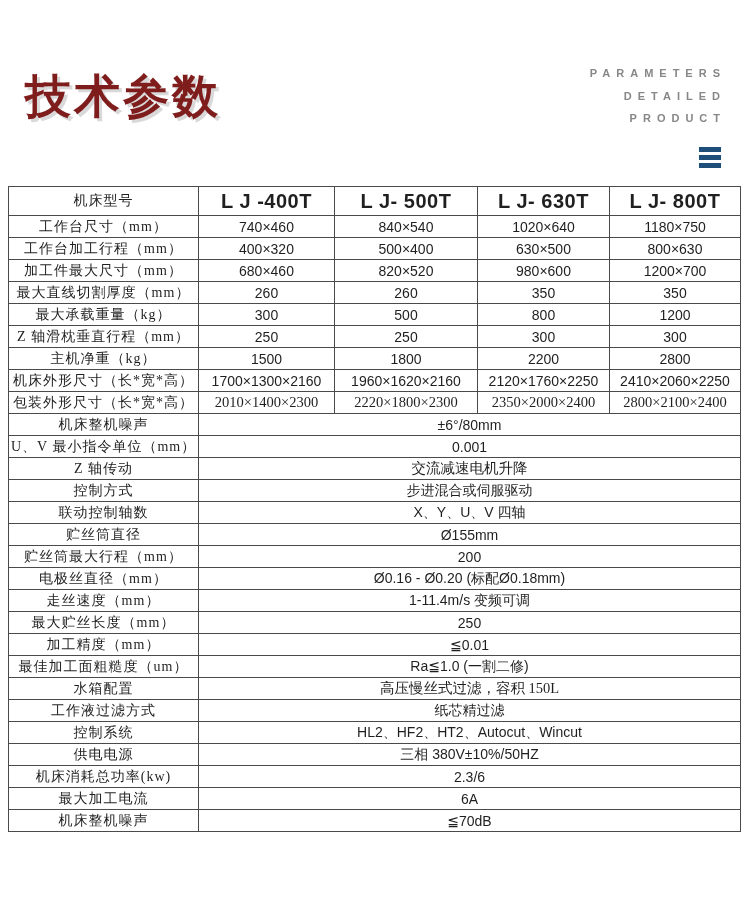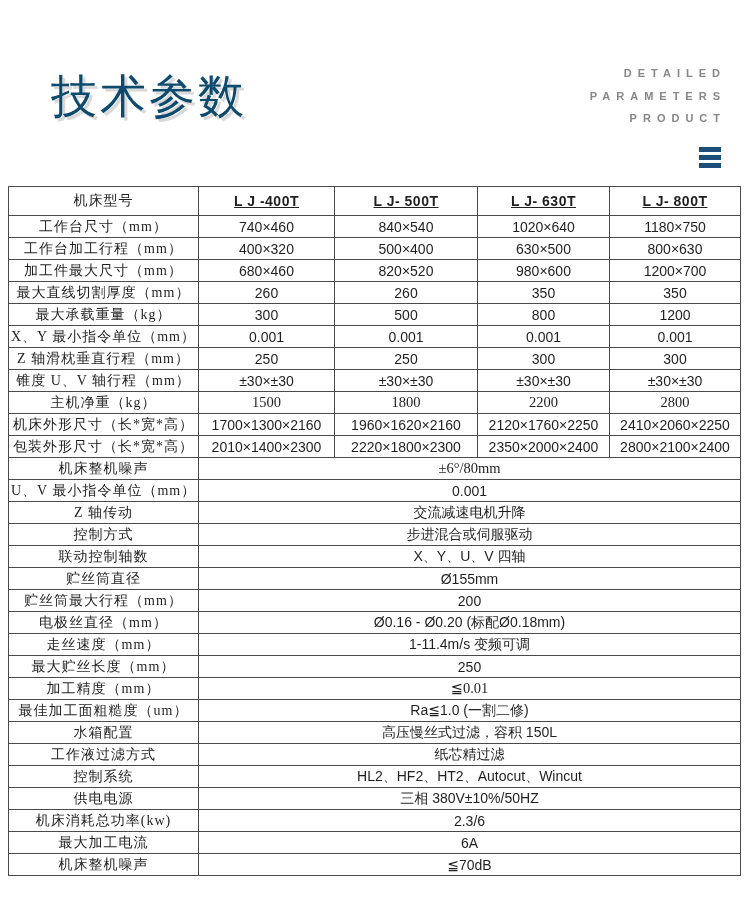--- a/index.html
+++ b/index.html
@@ -10,26 +10,25 @@
     width: 750px;
     height: 907px;
     background: #ffffff;
     overflow: hidden;
   }
   .title {
     position: absolute;
     left: 25px;
     top: 66px;
     font-size: 46px;
-    font-weight: normal;
-    color: #0c4a6e;
+    font-weight: bold;
+    color: #7f1d1d;
     letter-spacing: 3px;
     text-shadow: 3px 3px 0 #d9d9d9;
     font-family: "Liberation Sans", sans-serif;
-    margin-left: 26px;
   }
   .subtitle {
     position: absolute;
     right: 24px;
     top: 62px;
     text-align: right;
     color: #878787;
     font-size: 11px;
     font-weight: 600;
     letter-spacing: 6px;
@@ -68,46 +67,45 @@
     white-space: nowrap;
   }
   thead tr { height: 29px; }
   tbody tr { height: 22px; }
   td.label {
     font-size: 14px;
     letter-spacing: 1px;
     font-family: "Liberation Serif", serif;
   }
   td.model {
-    font-size: 14px;
+    font-size: 20px;
     font-weight: bold;
     letter-spacing: 0.5px;
-    text-decoration: underline;
   }
   td.value {
     font-size: 14px;
   }
   
   tbody tr:nth-child(9) td.value,
   tbody tr:nth-child(12) td.value,
   tbody tr:nth-child(22) td.value {
     font-family: "Liberation Serif", serif;
     font-size: 14.5px;
   }
 </style>
 </head>
 <body>
 
 <div class="page">
 
   <div class="title">技术参数</div>
 
   <div class="subtitle">
+    <div>PARAMETERS</div>
     <div>DETAILED</div>
-    <div>PARAMETERS</div>
     <div>PRODUCT</div>
   </div>
 
   <div class="menu">
     <span class="bar"></span>
     <span class="bar"></span>
     <span class="bar"></span>
   </div>
 
   <table class="specs">
@@ -157,41 +155,27 @@
           <td class="value">350</td>
         </tr>
         <tr>
           <td class="label">最大承载重量（kg）</td>
           <td class="value">300</td>
           <td class="value">500</td>
           <td class="value">800</td>
           <td class="value">1200</td>
         </tr>
         <tr>
-          <td class="label">X、Y 最小指令单位（mm）</td>
-          <td class="value">0.001</td>
-          <td class="value">0.001</td>
-          <td class="value">0.001</td>
-          <td class="value">0.001</td>
-        </tr>
-        <tr>
           <td class="label">Z 轴滑枕垂直行程（mm）</td>
           <td class="value">250</td>
           <td class="value">250</td>
           <td class="value">300</td>
           <td class="value">300</td>
         </tr>
         <tr>
-          <td class="label">锥度 U、V 轴行程（mm）</td>
-          <td class="value">±30×±30</td>
-          <td class="value">±30×±30</td>
-          <td class="value">±30×±30</td>
-          <td class="value">±30×±30</td>
-        </tr>
-        <tr>
           <td class="label">主机净重（kg）</td>
           <td class="value">1500</td>
           <td class="value">1800</td>
           <td class="value">2200</td>
           <td class="value">2800</td>
         </tr>
         <tr>
           <td class="label">机床外形尺寸（长*宽*高）</td>
           <td class="value">1700×1300×2160</td>
           <td class="value">1960×1620×2160</td>

